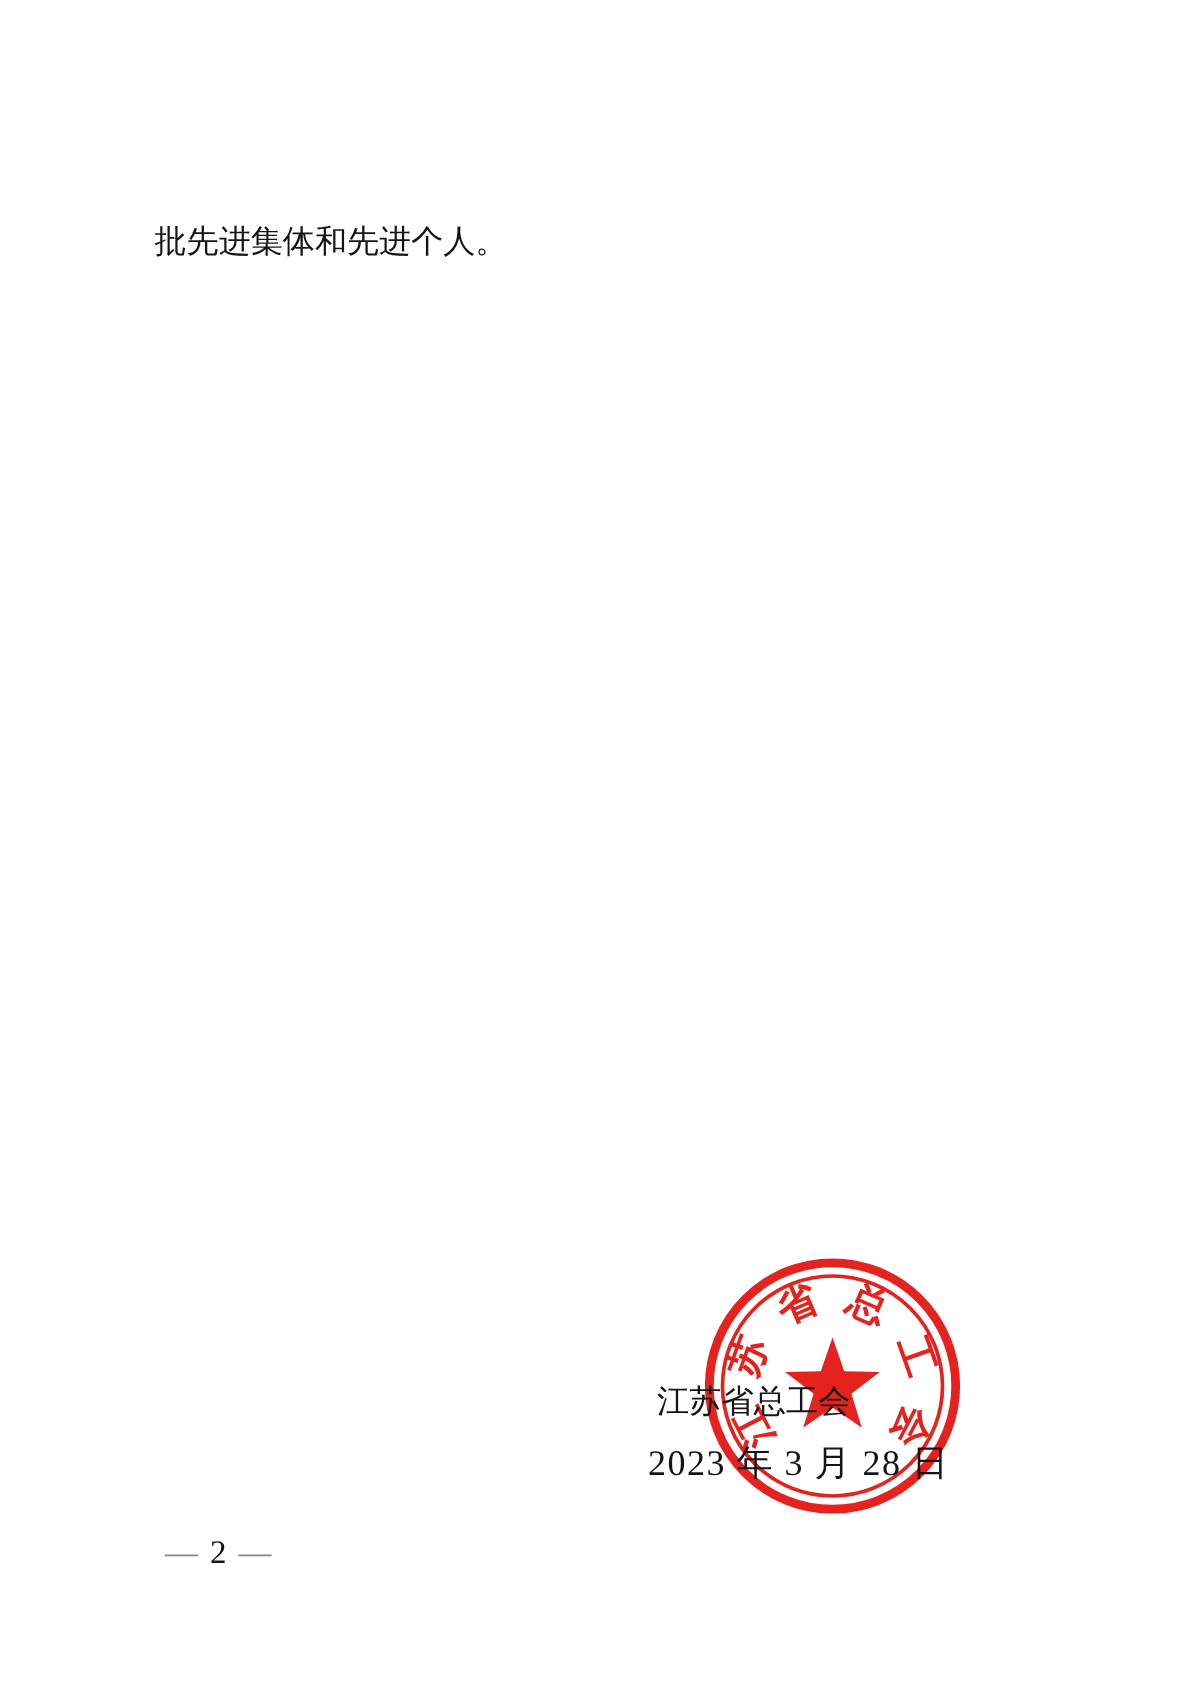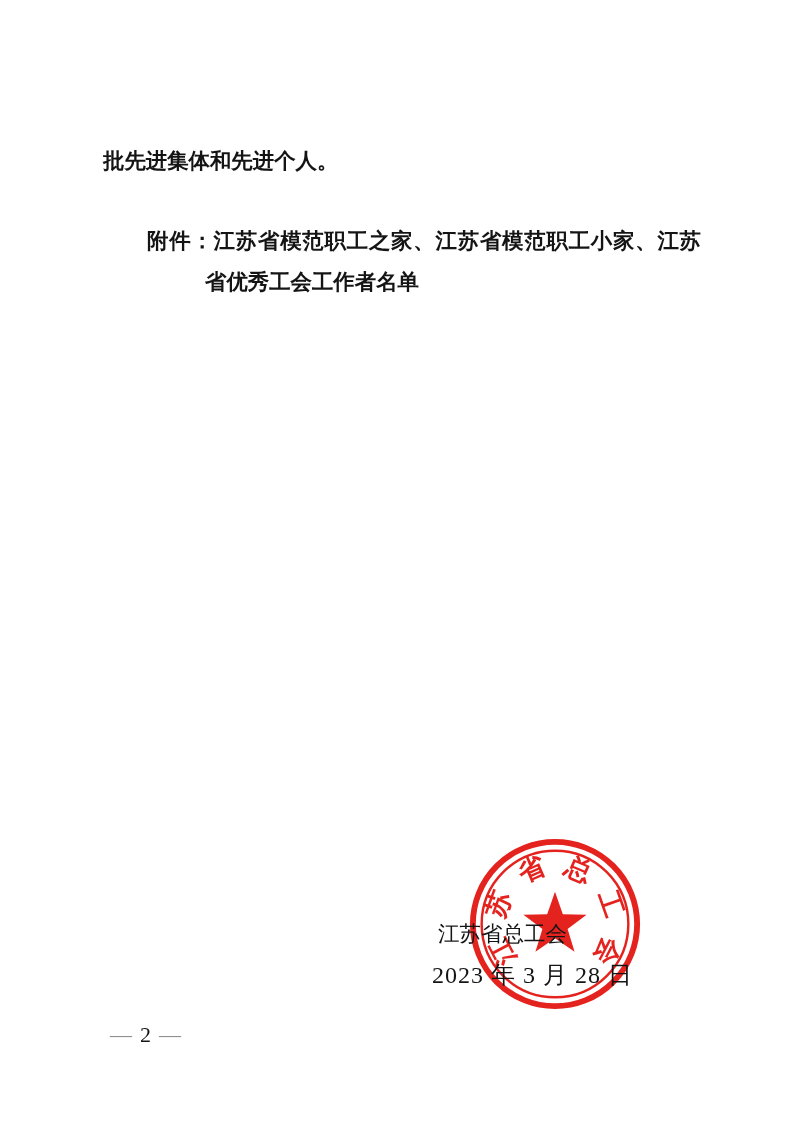--- a/index.html
+++ b/index.html
@@ -14,21 +14,20 @@
   }
   .body-text {
     position: absolute;
     left: 103px;
     top: 141px;
     width: 598px;
     font-size: 21.4px;
     line-height: 40.4px;
     text-align: justify;
     text-justify: inter-character;
-    font-weight: bold;
   }
   p.para { margin: 0; padding: 0; }
   p.para.indented { text-indent: 2em; }
   .attachment {
     margin-top: 40px;
     margin-left: 44px;
     padding-left: 58px;
     text-indent: -58px;
   }
   .seal {
@@ -70,21 +69,20 @@
   .page-number .num { margin: 0 8px; }
   .seal svg text { font-family: "Liberation Serif", serif; }
 </style>
 </head>
 <body>
 
 <div class="page">
 
   <main class="body-text">
     <p class="para">批先进集体和先进个人。</p>
-    <div class="attachment"><span>附件：</span><span>江苏省模范职工之家、江苏省模范职工小家、江苏省优秀工会工作者名单</span></div>
   </main>
 
   <div class="seal">
     <svg viewBox="0 0 180 180" width="176" height="176">
       <circle cx="90" cy="90" r="84" fill="none" stroke-width="6" stroke="#e2130d"></circle>
       <circle cx="90" cy="90" r="75" fill="none" stroke-width="2.5" stroke="#e2130d"></circle>
       <polygon points="90,57 98,80 122.3,80.5 102.9,95.2 110,118.5 90,104.6 70,118.5 77.1,95.2 57.7,80.5 82,80" fill="#e2130d"></polygon>
       <g font-size="27" font-weight="bold" text-anchor="middle">
         <text x="35.9" y="118.2" dominant-baseline="central" transform="rotate(-117.5 35.9 118.2)" fill="#e2130d">江</text>
         <text x="32.5" y="69.6" dominant-baseline="central" transform="rotate(-70.5 32.5 69.6)" fill="#e2130d">苏</text>

